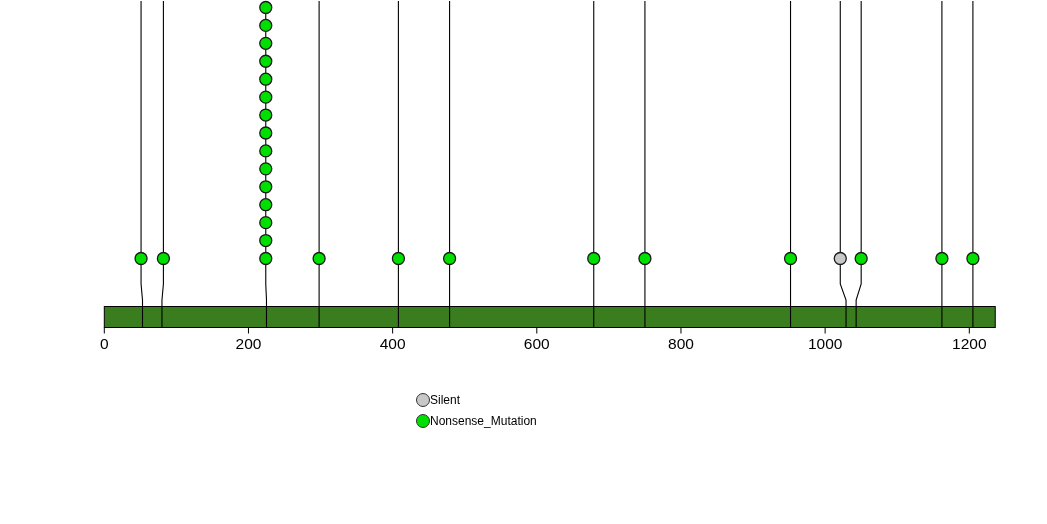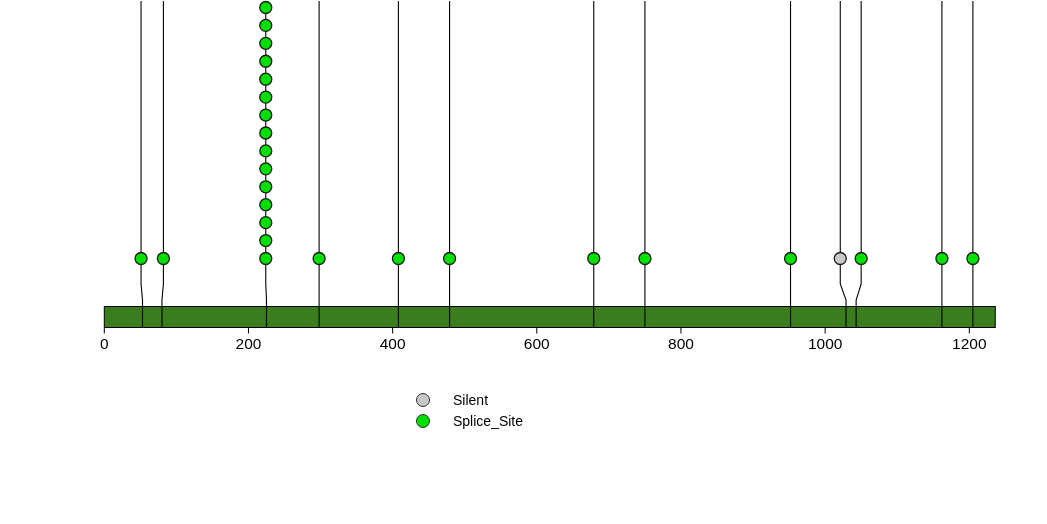--- a/index.html
+++ b/index.html
@@ -4,21 +4,21 @@
 <style>
   html,body{margin:0;padding:0;background:#fff;}
   .canvas{
     position:relative;width:1047px;height:524px;background:#ffffff;
     font-family:"Liberation Sans",sans-serif;overflow:hidden;
   }
   .canvas svg{position:absolute;left:0;top:0;display:block;}
   .legend{position:absolute;left:416px;top:389px;}
   .legend-row{display:flex;align-items:center;height:21px;}
   .legend-marker{width:12px;height:12px;border-radius:50%;border:1px solid #333;flex:none;box-sizing:content-box;}
-  .legend-label{margin-left:23px;font-size:14px;color:#000;white-space:nowrap;}
+  .legend-label{margin-left:0;font-size:12px;color:#000;white-space:nowrap;}
 </style>
 </head>
 <body>
 
 <div class="canvas">
   <svg id="plot-svg" width="1047" height="524" viewBox="0 0 1047 524">
       <rect x="104.3" y="306.5" width="890.949588" height="21" fill="#3A7D1E" stroke="#000" stroke-width="1"></rect>
       <polyline points="141.062483,1 141.062483,284 142.50414899999998,300 142.50414899999998,327.5" fill="none" stroke="#000000" stroke-width="1.1"></polyline>
       <polyline points="163.40830599999998,1 163.40830599999998,284 161.96663999999998,300 161.96663999999998,327.5" fill="none" stroke="#000000" stroke-width="1.1"></polyline>
       <polyline points="265.766592,1 265.766592,284 266.487425,300 266.487425,327.5" fill="none" stroke="#000000" stroke-width="1.1"></polyline>
@@ -75,16 +75,16 @@
       <circle cx="972.9037649999999" cy="258.5" r="6" fill="#00E000" stroke="#1A1A1A" stroke-width="1.3"></circle>
     </svg>
 
   <div class="legend">
     <div class="legend-row">
       <span class="legend-marker" style="background: rgb(200, 200, 200);"></span>
       <span class="legend-label">Silent</span>
     </div>
     <div class="legend-row">
       <span class="legend-marker" style="background: rgb(0, 224, 0);"></span>
-      <span class="legend-label">Splice_Site</span>
+      <span class="legend-label">Nonsense_Mutation</span>
     </div>
   </div>
 </div>
 
 </body></html>

